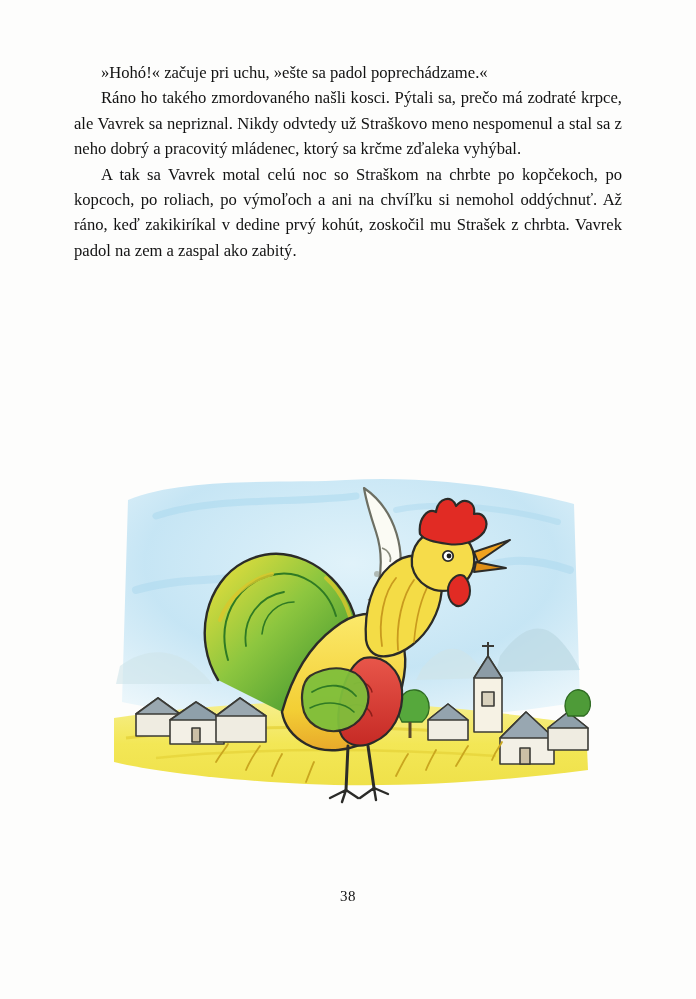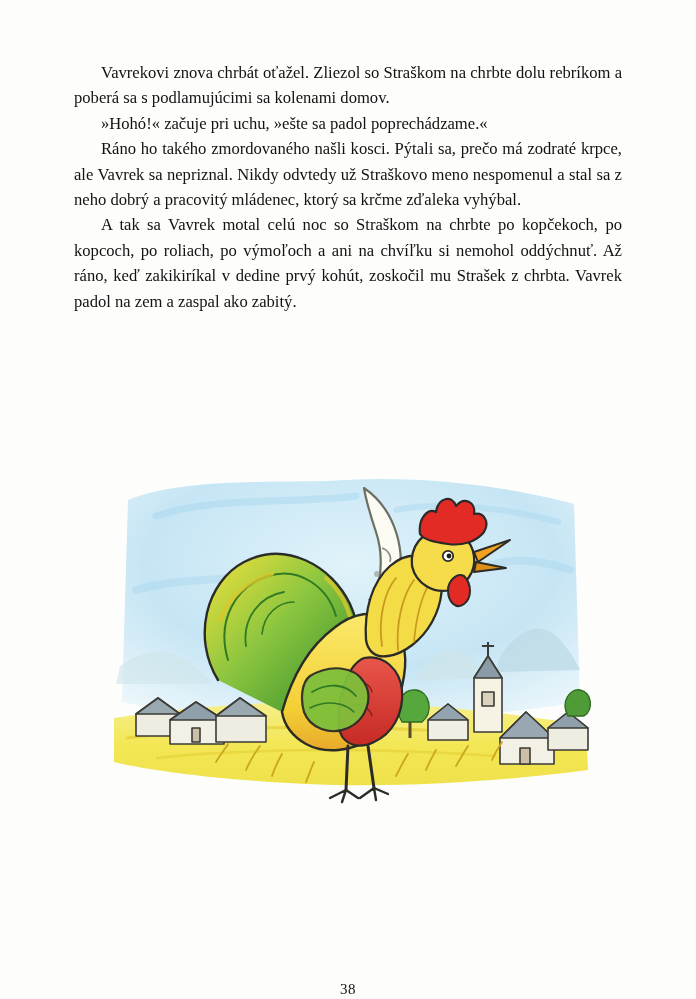--- a/index.html
+++ b/index.html
@@ -40,33 +40,32 @@
     position: absolute;
     left: 96px;
     top: 470px;
     width: 508px;
     height: 340px;
   }
   .page-number {
     position: absolute;
     left: 0;
     right: 0;
-    top: 981px;
+    top: 888px;
     text-align: center;
     font-size: 15px;
     letter-spacing: 0.5px;
   }
 </style>
 </head>
 <body>
 
 <div class="page">
 
   <div class="text-block">
-    <p class="para">Vavrekovi znova chrbát oťažel. Zliezol so Straškom na chrbte dolu rebríkom a poberá sa s podlamujúcimi sa kolenami domov.</p>
     <p class="para">»Hohó!« začuje pri uchu, »ešte sa padol poprechádzame.«</p>
     <p class="para">Ráno ho takého zmordovaného našli kosci. Pýtali sa, prečo má zodraté krpce, ale Vavrek sa nepriznal. Nikdy odvtedy už Straškovo meno nespomenul a stal sa z neho dobrý a pracovitý mládenec, ktorý sa krčme zďaleka vyhýbal.</p>
     <p class="para">A tak sa Vavrek motal celú noc so Straškom na chrbte po kopčekoch, po kopcoch, po roliach, po výmoľoch a ani na chvíľku si nemohol oddýchnuť. Až ráno, keď zakikiríkal v dedine prvý kohút, zoskočil mu Strašek z chrbta. Vavrek padol na zem a zaspal ako zabitý.</p>
   </div>
 
   <div class="illus">
     <svg viewBox="0 0 508 340" width="508" height="340" xmlns="http://www.w3.org/2000/svg">
       <defs>
         <radialGradient id="skyGrad" cx="50%" cy="35%" r="75%">
           <stop offset="0%" stop-color="#dff2fa"></stop>

